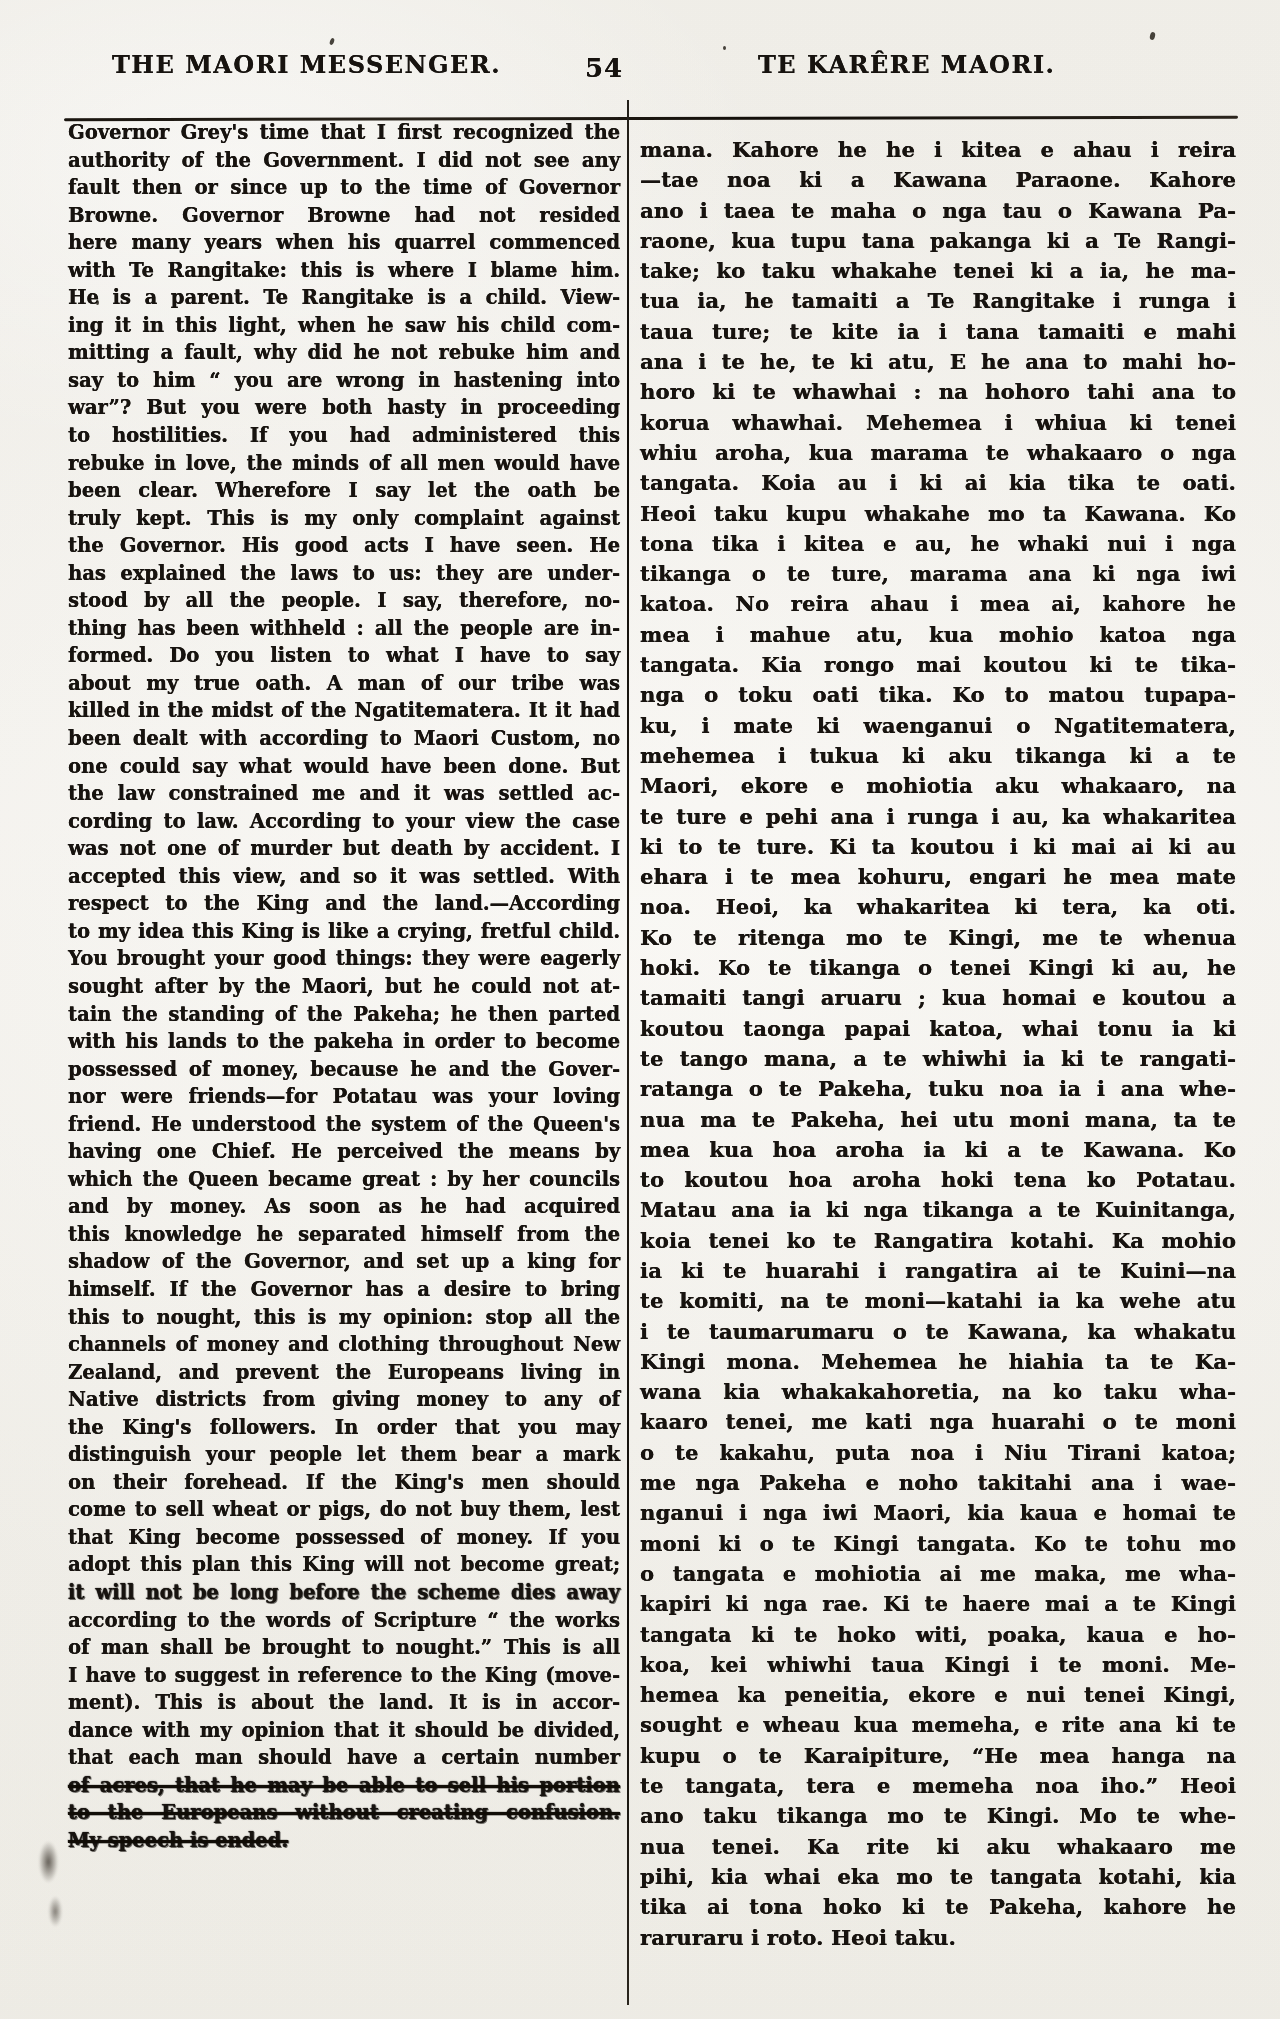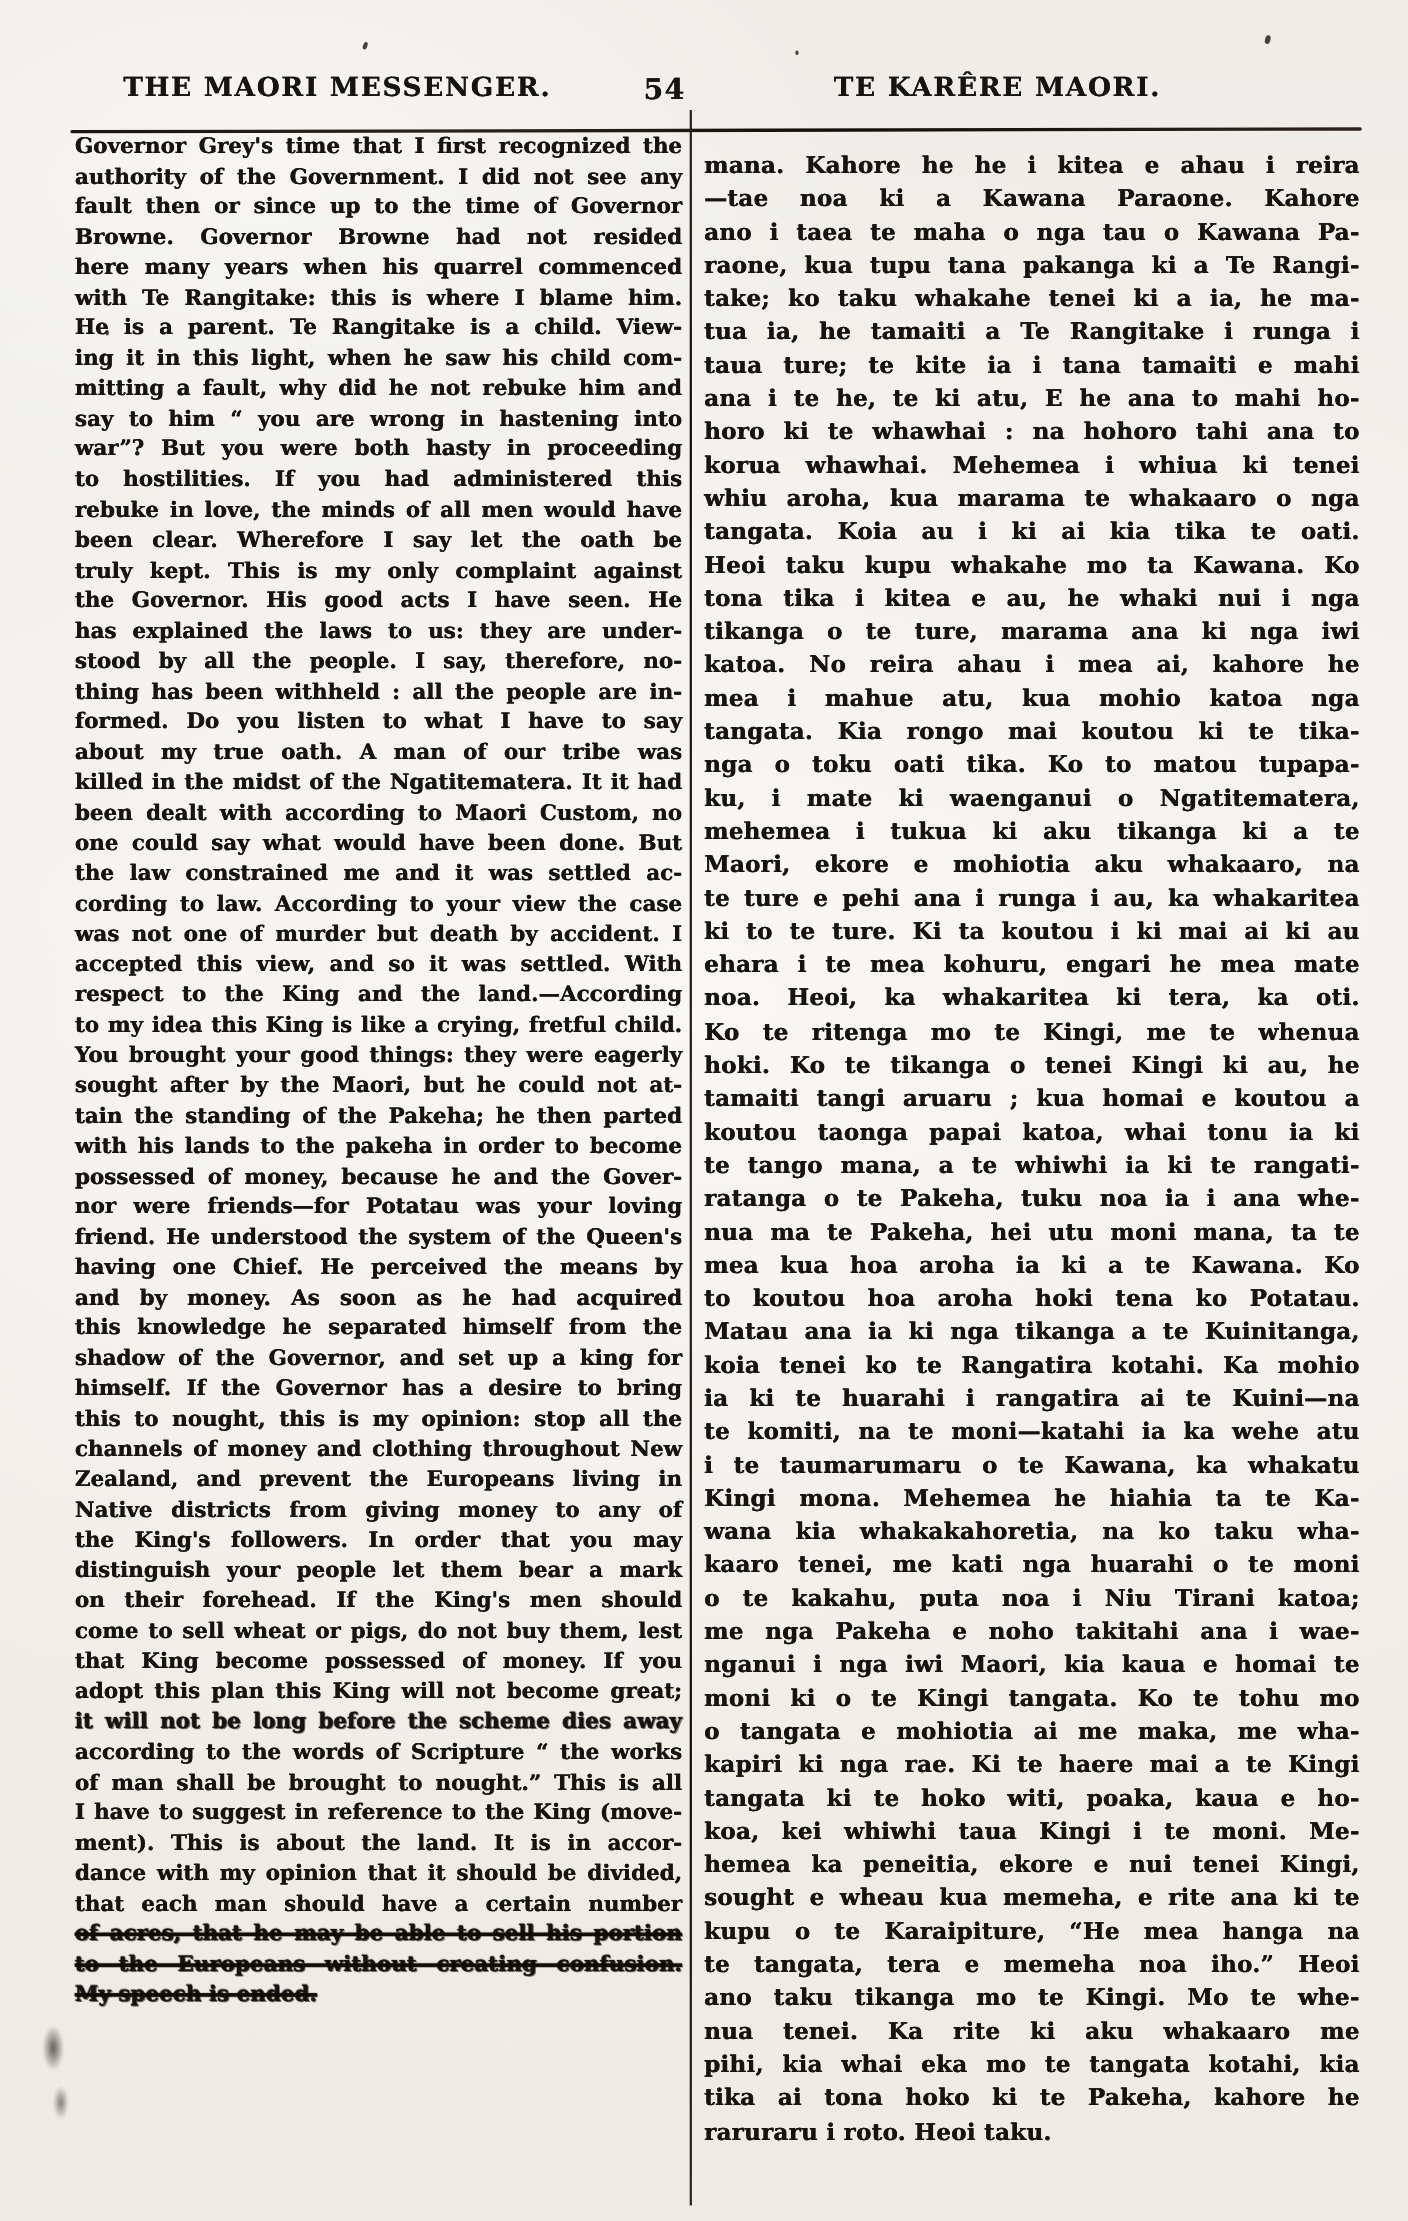--- a/index.html
+++ b/index.html
@@ -11,21 +11,21 @@
   }
   .page{
     position:absolute;left:0;top:0;width:1280px;height:2019px;
     background:
       radial-gradient(ellipse 900px 500px at 18% 8%, rgba(255,255,255,.5), rgba(255,255,255,0) 60%),
       radial-gradient(ellipse 1400px 900px at 50% 45%, rgba(255,255,255,.35), rgba(0,0,0,0.02) 85%),
       linear-gradient(180deg,#f4f2ec 0%,#f6f4ef 40%,#f2f0e9 100%);
     color:#17130f;
   }
   
-  .masthead{position:absolute;left:0;top:14px;width:100%;height:95px;}
+  .masthead{position:absolute;left:0;top:0;width:100%;height:95px;}
   .mast-title{
     position:absolute;top:50px;
     font-size:24px;font-weight:bold;letter-spacing:1.5px;
     white-space:nowrap;
     text-shadow:0 0 .6px rgba(10,8,5,.9);
   }
   .mast-left{left:112px;}
   .mast-right{left:758px;}
   .page-number{
     position:absolute;top:53px;left:585px;
@@ -123,20 +123,21 @@
       <div class="line">respect to the King and the land.—According</div>
       <div class="line">to my idea this King is like a crying, fretful child.</div>
       <div class="line">You brought your good things: they were eagerly</div>
       <div class="line">sought after by the Maori, but he could not at-</div>
       <div class="line">tain the standing of the Pakeha; he then parted</div>
       <div class="line">with his lands to the pakeha in order to become</div>
       <div class="line">possessed of money, because he and the Gover-</div>
       <div class="line">nor were friends—for Potatau was your loving</div>
       <div class="line">friend. He understood the system of the Queen's</div>
       <div class="line">having one Chief. He perceived the means by</div>
+      <div class="line">which the Queen became great : by her councils</div>
       <div class="line">and by money. As soon as he had acquired</div>
       <div class="line">this knowledge he separated himself from the</div>
       <div class="line">shadow of the Governor, and set up a king for</div>
       <div class="line">himself. If the Governor has a desire to bring</div>
       <div class="line">this to nought, this is my opinion: stop all the</div>
       <div class="line">channels of money and clothing throughout New</div>
       <div class="line">Zealand, and prevent the Europeans living in</div>
       <div class="line">Native districts from giving money to any of</div>
       <div class="line">the King's followers. In order that you may</div>
       <div class="line">distinguish your people let them bear a mark</div>

